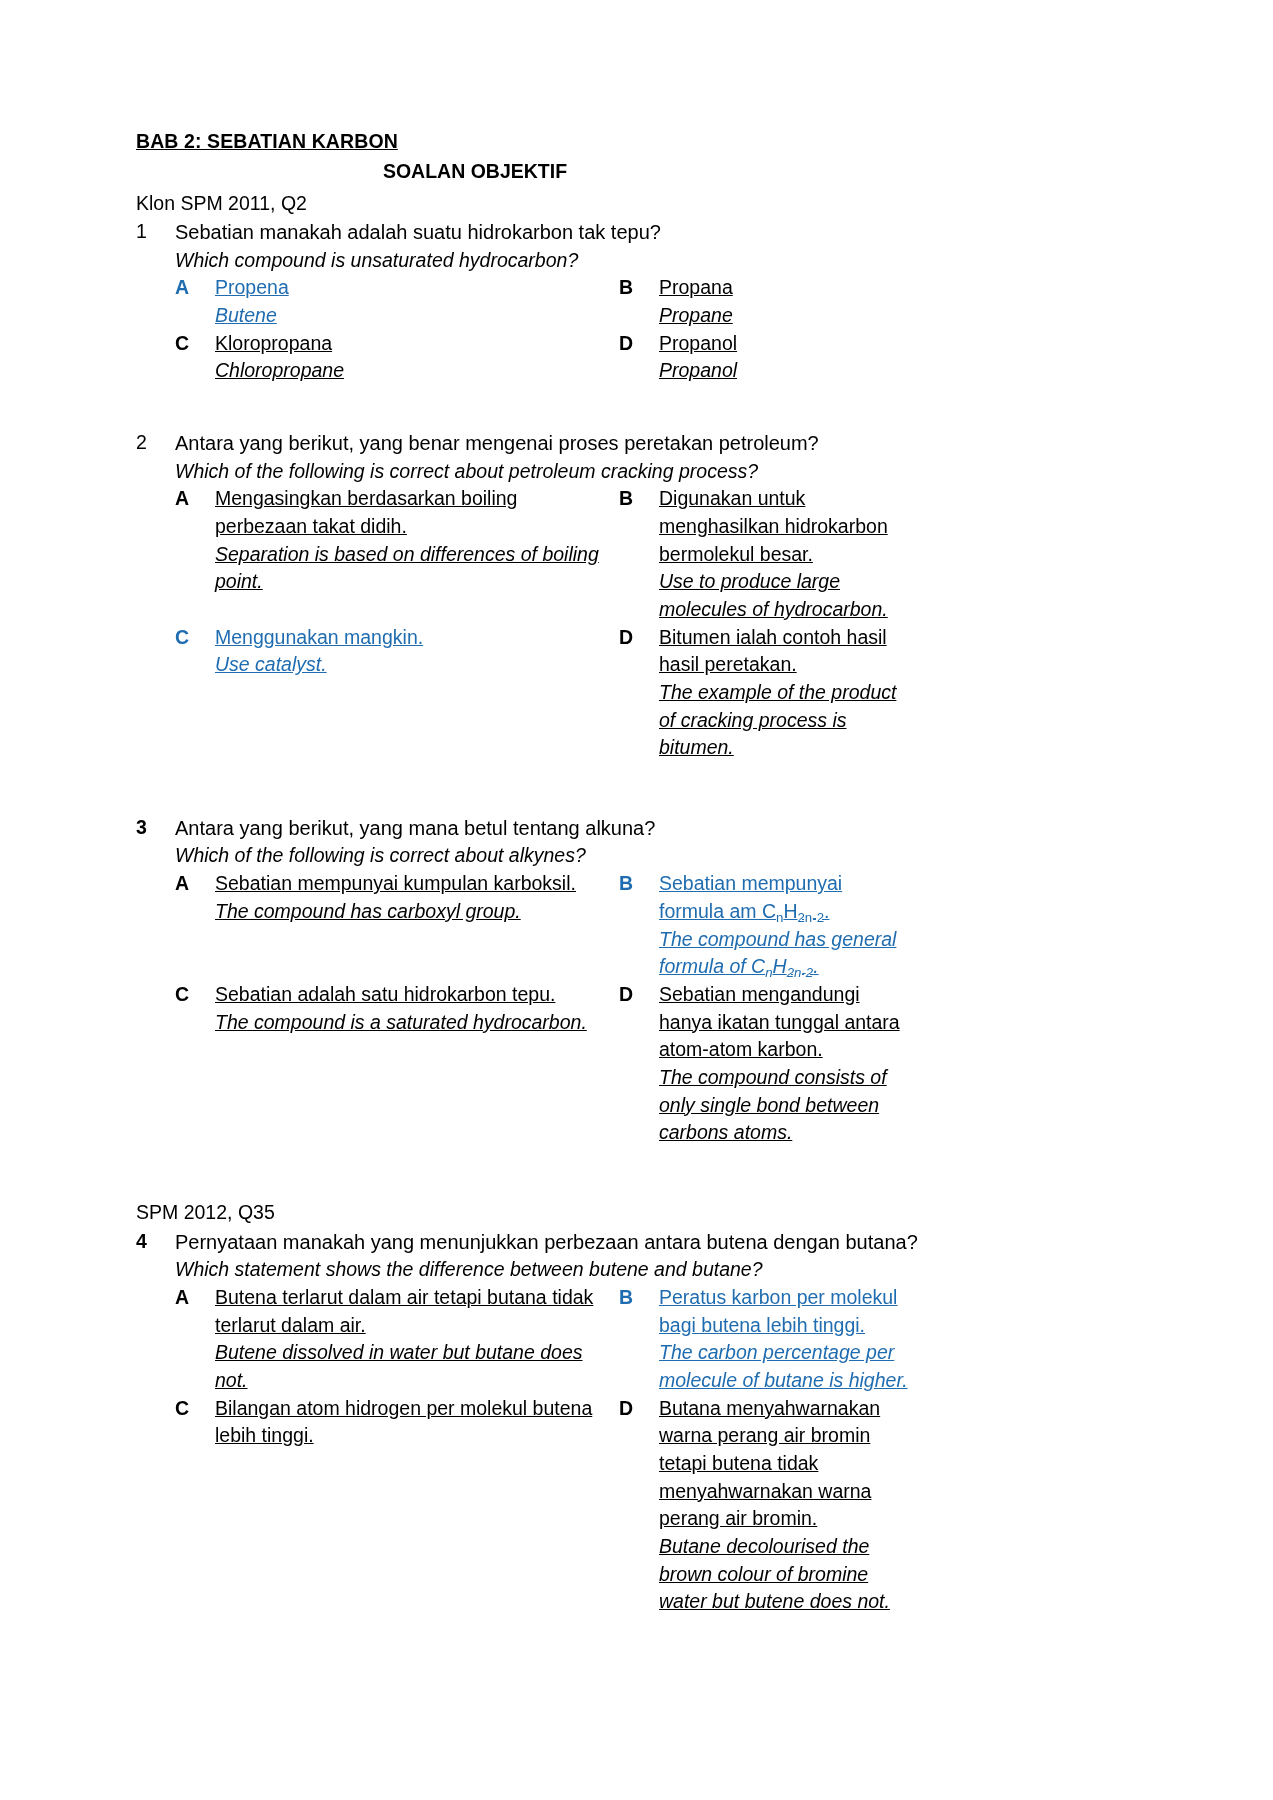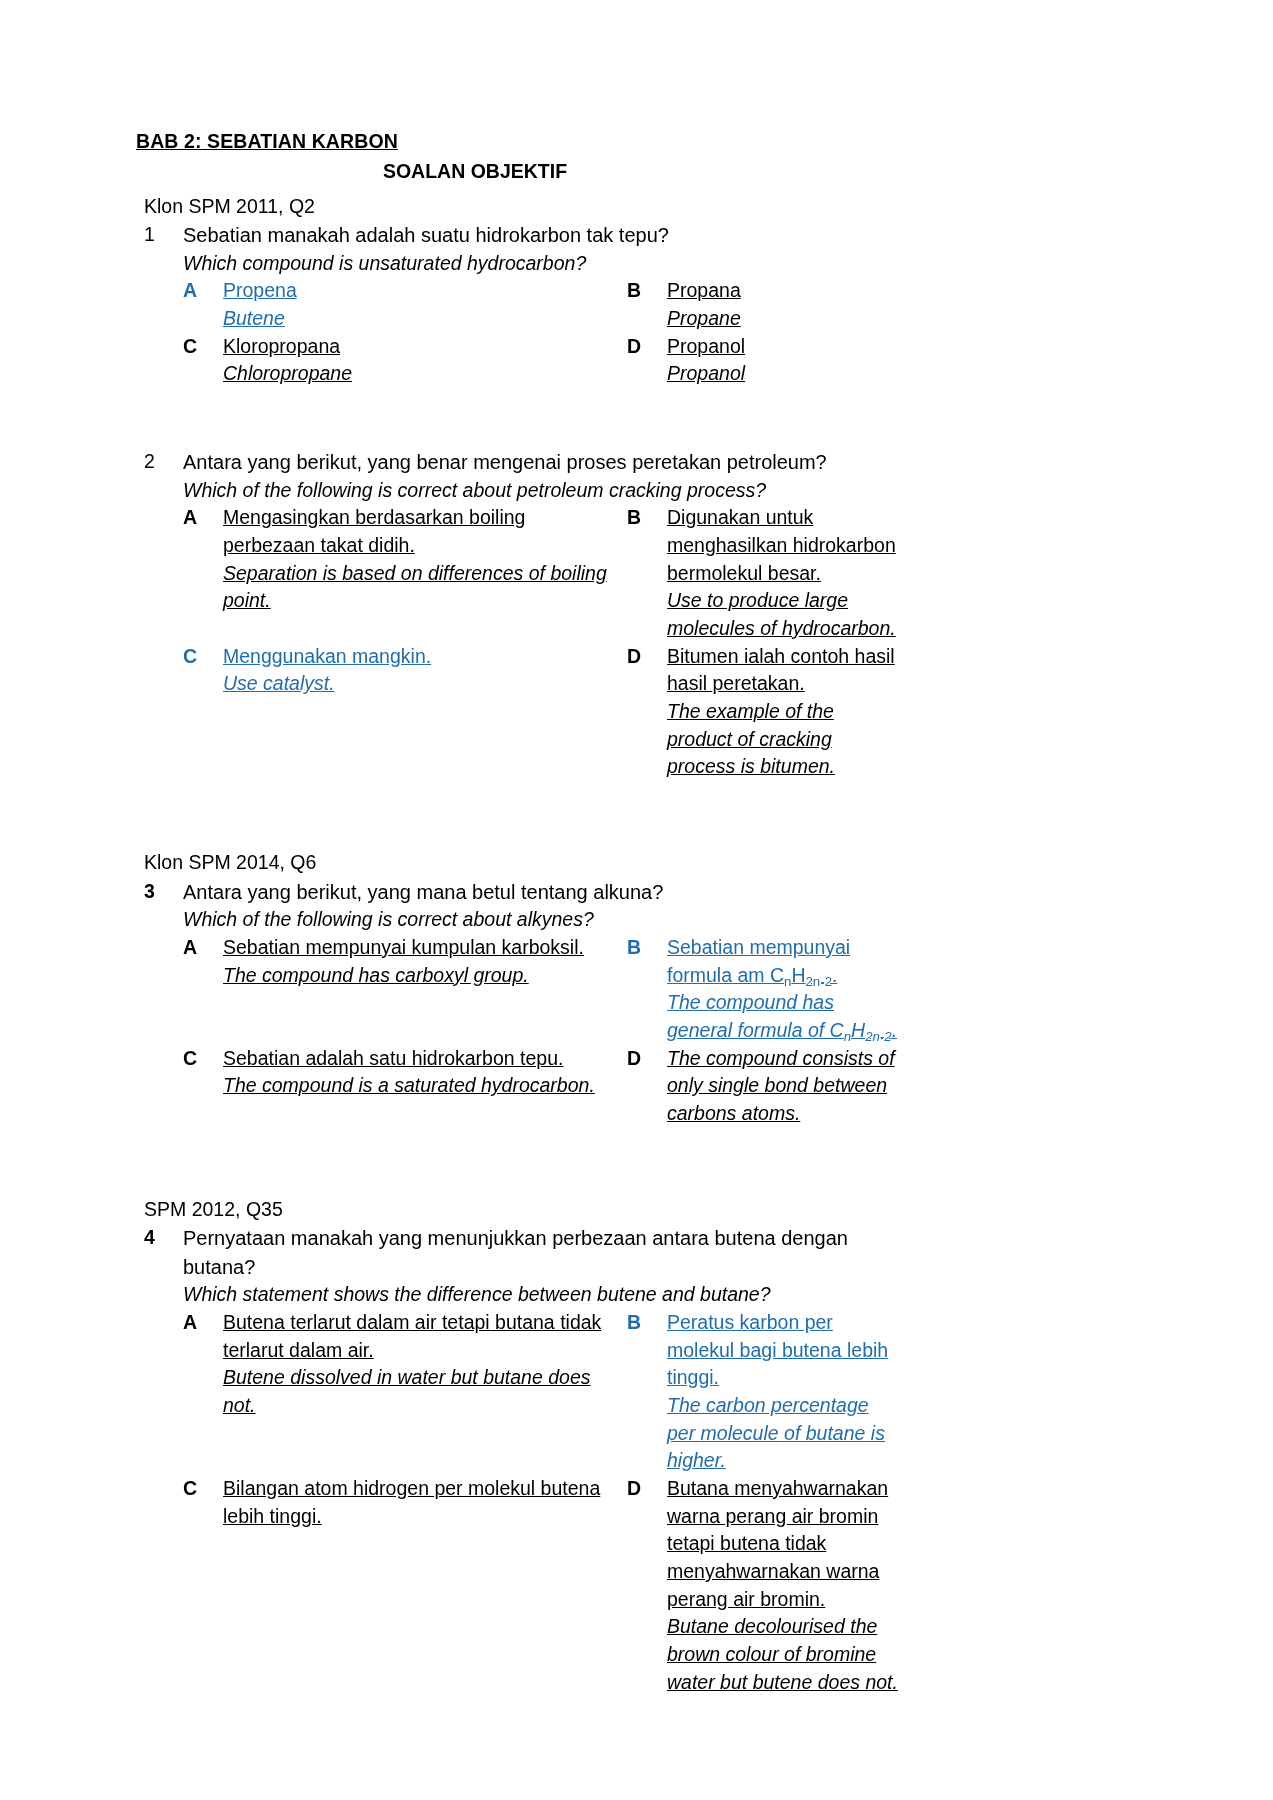--- a/index.html
+++ b/index.html
@@ -36,21 +36,21 @@
     margin: 0 0 5px 0;
     padding-right: 110px;
   }
   .source-line {
     font-size: 19.5px;
     line-height: 1.42;
     margin: 0 0 1px 0;
   }
   
   .question {
-    margin: 8px;
+    margin: 0;
   }
   .q-head {
     display: flex;
     align-items: flex-start;
     font-size: 19.5px;
     line-height: 1.42;
   }
   .q-num {
     width: 39px;
     flex: 0 0 39px;
@@ -181,21 +181,20 @@
           <div class="opt-my">Bitumen ialah contoh hasil hasil peretakan.</div>
           <div class="opt-en">The example of the product of cracking process is bitumen.</div>
         </div>
       </div>
     </div>
   </div>
 
   <div class="gap-xl"></div>
 
   <div class="question">
-    <div class="source-line">Klon SPM 2014, Q6</div>
     <div class="q-head">
       <div class="q-num bold">3</div>
       <div class="q-text-wrap">
         <div class="q-my">Antara yang berikut, yang mana betul tentang alkuna?</div>
         <div class="q-en">Which of the following is correct about alkynes?</div>
       </div>
     </div>
     <div class="options">
       <div class="opt">
         <div class="opt-letter">A</div>
@@ -214,20 +213,21 @@
       <div class="opt">
         <div class="opt-letter">C</div>
         <div class="opt-body">
           <div class="opt-my">Sebatian adalah satu hidrokarbon tepu.</div>
           <div class="opt-en">The compound is a saturated hydrocarbon.</div>
         </div>
       </div>
       <div class="opt">
         <div class="opt-letter">D</div>
         <div class="opt-body">
+          <div class="opt-my">Sebatian mengandungi hanya ikatan tunggal antara atom-atom karbon.</div>
           <div class="opt-en">The compound consists of only single bond between carbons atoms.</div>
         </div>
       </div>
     </div>
   </div>
 
   <div class="gap-xl"></div>
 
   <div class="question">
     <div class="source-line">SPM 2012, Q35</div>

